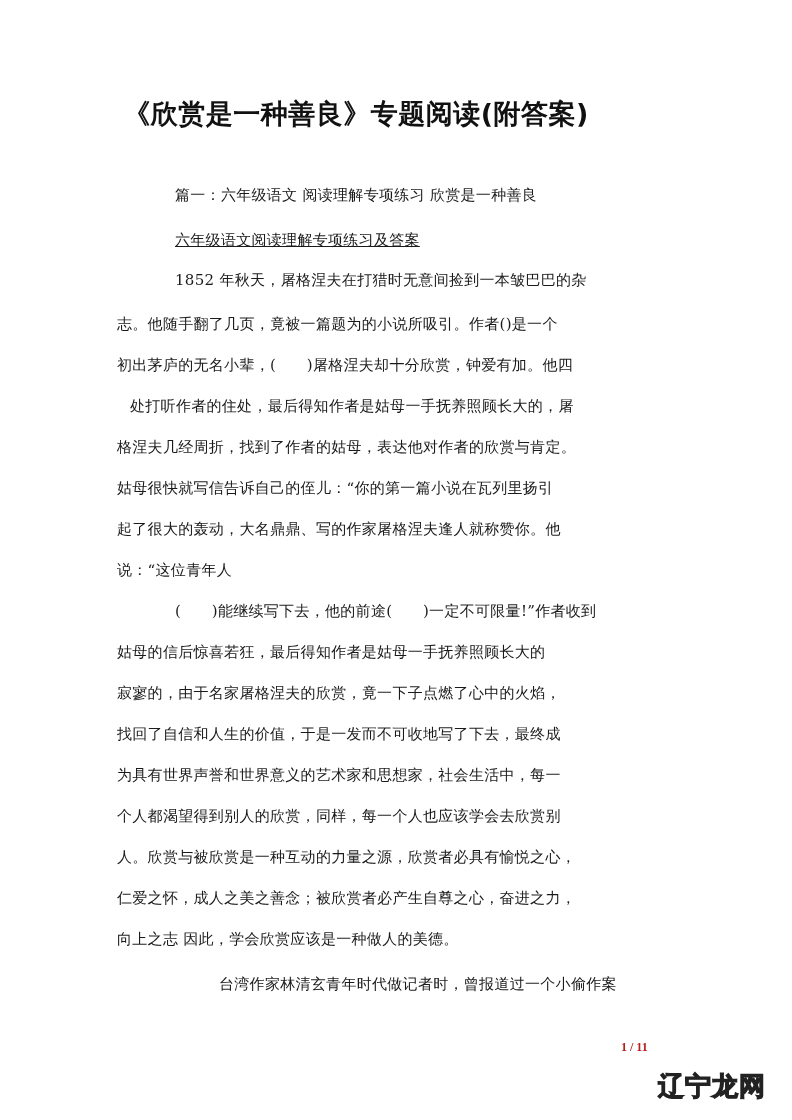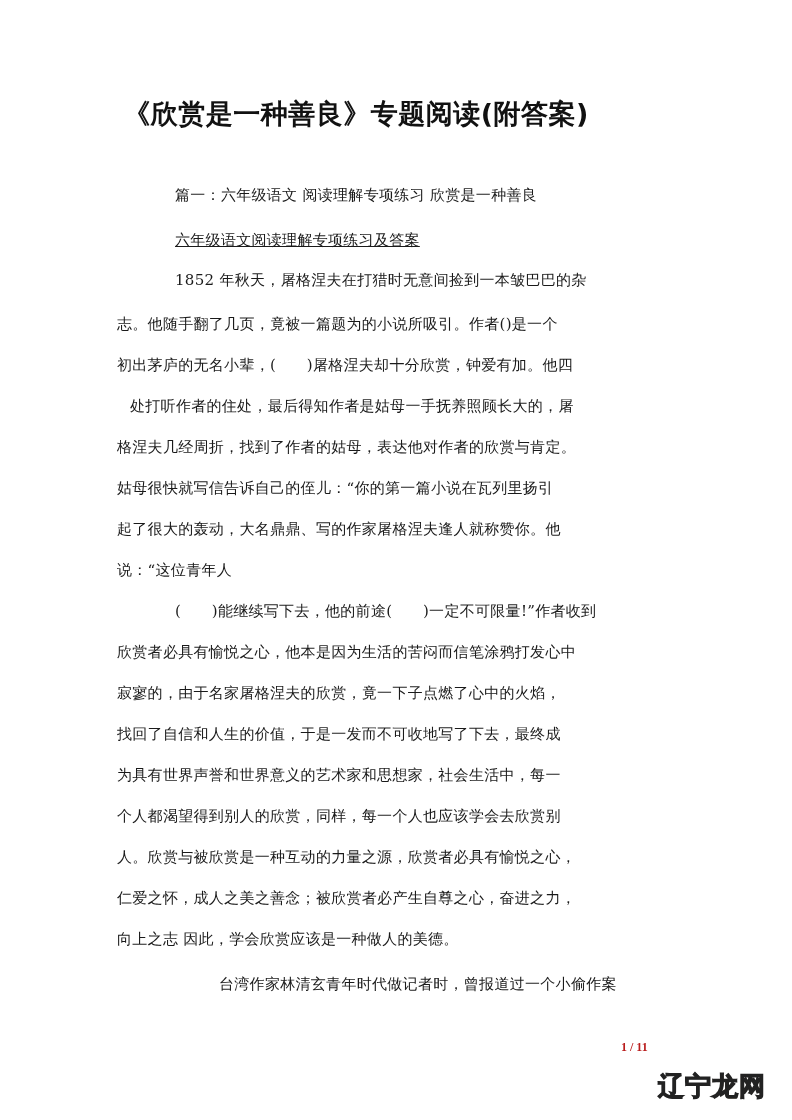--- a/index.html
+++ b/index.html
@@ -34,21 +34,21 @@
       <div class="line indent" style="top: 231px; text-decoration: underline;">六年级语文阅读理解专项练习及答案</div>
       <div class="line indent" style="top: 271px;">1852 年秋天，屠格涅夫在打猎时无意间捡到一本皱巴巴的杂</div>
       <div class="line" style="top: 315px;">志。他随手翻了几页，竟被一篇题为的小说所吸引。作者()是一个</div>
       <div class="line" style="top: 356px;">初出茅庐的无名小辈，(　　)屠格涅夫却十分欣赏，钟爱有加。他四</div>
       <div class="line" style="top: 397px; margin-left: 13px;">处打听作者的住处，最后得知作者是姑母一手抚养照顾长大的，屠</div>
       <div class="line" style="top: 438px;">格涅夫几经周折，找到了作者的姑母，表达他对作者的欣赏与肯定。</div>
       <div class="line" style="top: 479px;">姑母很快就写信告诉自己的侄儿：“你的第一篇小说在瓦列里扬引</div>
       <div class="line" style="top: 520px;">起了很大的轰动，大名鼎鼎、写的作家屠格涅夫逢人就称赞你。他</div>
       <div class="line" style="top: 561px;">说：“这位青年人</div>
       <div class="line indent" style="top: 602px;">(　　)能继续写下去，他的前途(　　)一定不可限量!”作者收到</div>
-      <div class="line" style="top: 643px;">欣赏者必具有愉悦之心，他本是因为生活的苦闷而信笔涂鸦打发心中</div>
+      <div class="line" style="top: 643px;">姑母的信后惊喜若狂，最后得知作者是姑母一手抚养照顾长大的</div>
       <div class="line" style="top: 684px;">寂寥的，由于名家屠格涅夫的欣赏，竟一下子点燃了心中的火焰，</div>
       <div class="line" style="top: 725px;">找回了自信和人生的价值，于是一发而不可收地写了下去，最终成</div>
       <div class="line" style="top: 766px;">为具有世界声誉和世界意义的艺术家和思想家，社会生活中，每一</div>
       <div class="line" style="top: 807px;">个人都渴望得到别人的欣赏，同样，每一个人也应该学会去欣赏别</div>
       <div class="line" style="top: 848px;">人。欣赏与被欣赏是一种互动的力量之源，欣赏者必具有愉悦之心，</div>
       <div class="line" style="top: 889px;">仁爱之怀，成人之美之善念；被欣赏者必产生自尊之心，奋进之力，</div>
       <div class="line" style="top: 930px;">向上之志 因此，学会欣赏应该是一种做人的美德。</div>
       <div class="line indent" style="top: 975px; margin-left: 44px;">台湾作家林清玄青年时代做记者时，曾报道过一个小偷作案</div>
     </div>
   <div class="pagenum">1 / 11</div>

